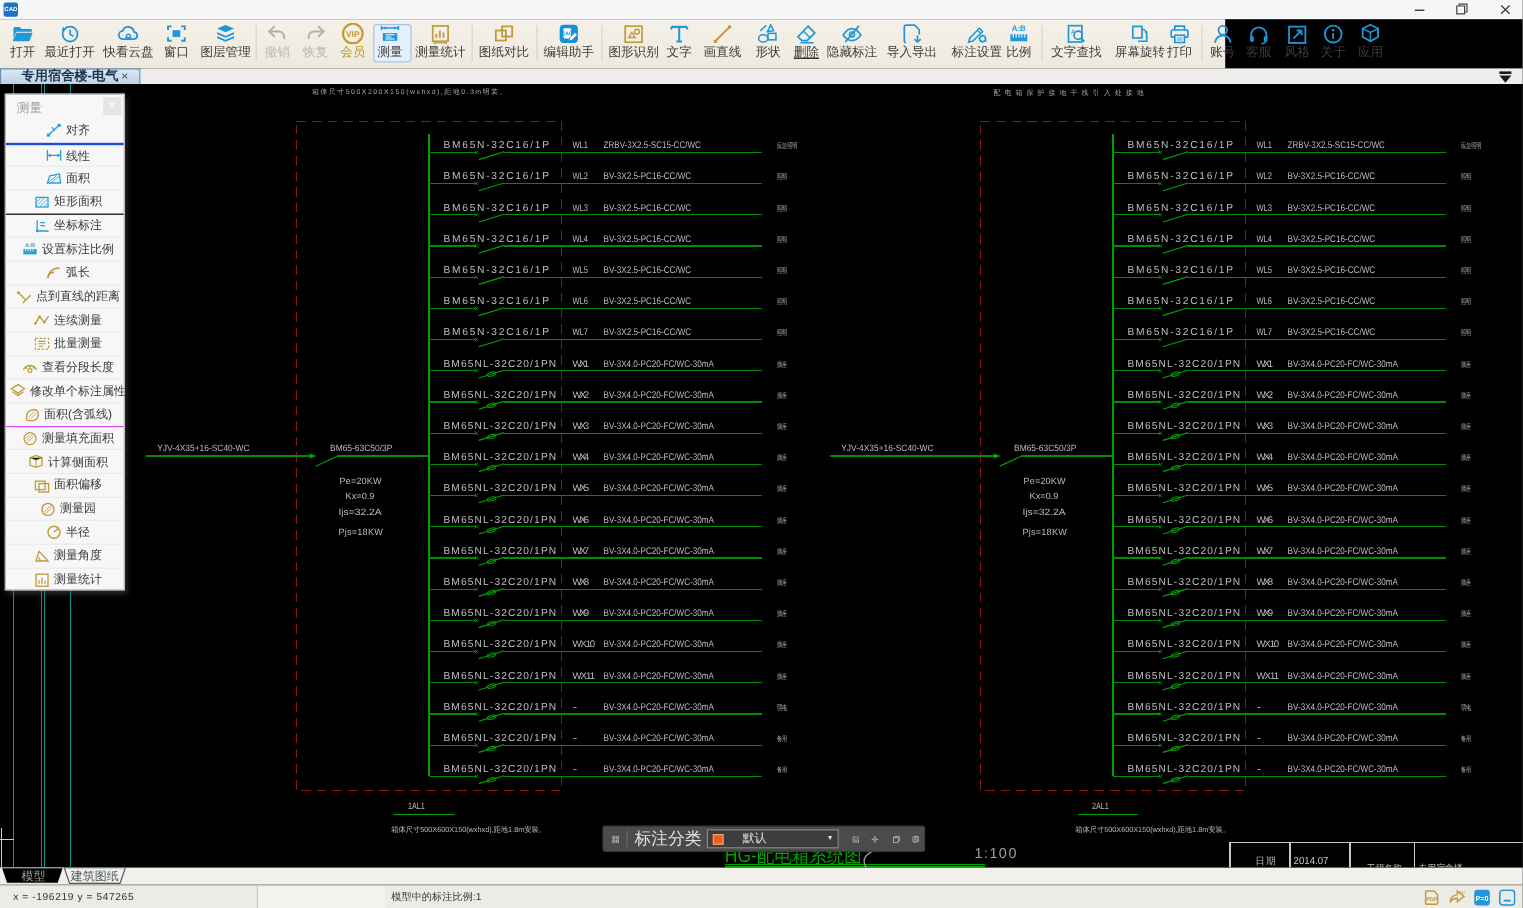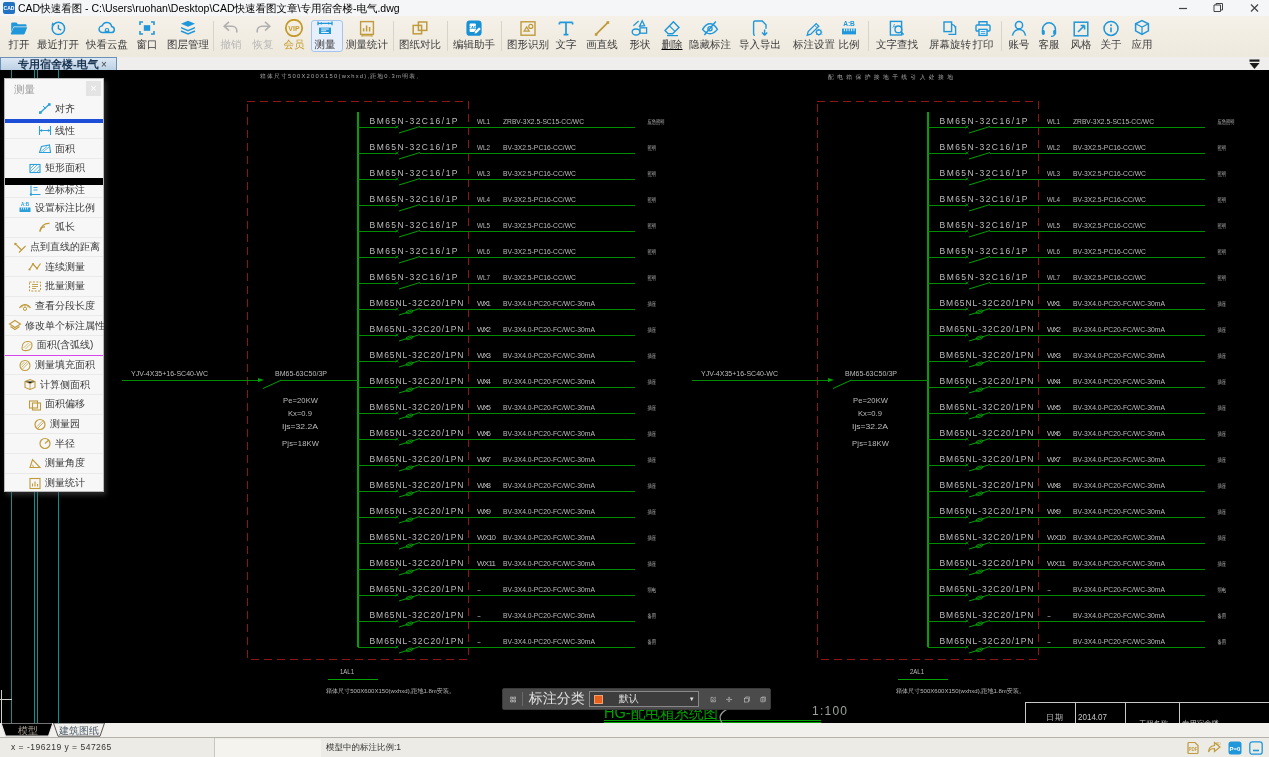--- a/index.html
+++ b/index.html
@@ -1,20 +1,20 @@
 <!DOCTYPE html>
 <html><head><meta charset="utf-8"><style>
 * { margin:0; padding:0; box-sizing:border-box; }
 html,body { width:1269px; height:757px; overflow:hidden; font-family:"Liberation Sans",sans-serif; }
 #page { position:relative; width:1269px; height:757px; background:#000; }
 #titlebar { position:absolute; left:0; top:0; width:1269px; height:16px; background:#f5f6f8; }
 #appico { position:absolute; left:3px; top:2px; width:12px; height:12px; background:#2272c3; border-radius:2px; color:#fff; font-size:5px; font-weight:bold; text-align:center; line-height:12px; }
 #ttext { position:absolute; left:18px; top:1px; font-size:10.5px; color:#000; line-height:15px; }
 .wbtn { position:absolute; top:0; width:30px; height:16px; color:#333; }
-#ribbon { position:absolute; left:0; top:16px; width:1269px; height:41px; background:linear-gradient(#f5f1e9,#eee9dd); }
+#ribbon { position:absolute; left:0; top:16px; width:1021px; height:41px; background:linear-gradient(#f5f1e9,#eee9dd); }
 .ritem { position:absolute; top:3px; width:52px; text-align:center; }
 .ric { height:18px; display:flex; align-items:flex-end; justify-content:center; }
 .ti { display:block; margin:0 auto; }
 .rlb { font-size:10.5px; line-height:12px; margin-top:1px; white-space:nowrap; }
 #tabbar { position:absolute; left:0; top:57px; width:1269px; height:13px; background:#efeeec; }
 #dtab { position:absolute; left:0; top:0; width:117px; height:13px; background:linear-gradient(#dce8f4,#bdd1e4); border:1px solid #6a92b8; border-bottom:none; }
 #dtab span.t { position:absolute; left:17px; top:0; font-size:11px; font-weight:bold; color:#1c3552; line-height:13px; }
 #dtab span.x { position:absolute; left:100px; top:0; font-size:10px; color:#444; line-height:13px; }
 #canvas { position:absolute; left:0; top:70px; width:1269px; height:653px; background:#000; overflow:hidden; }
 #cv { position:absolute; left:0; top:0; }
@@ -29,21 +29,20 @@
 #bcaret { position:absolute; right:3px; top:4px; color:#ddd; font-size:6px; }
 #ltabs { position:absolute; left:0; top:723px; width:1269px; height:14px; background:#f1f0ec; }
 #status { position:absolute; left:0; top:737px; width:1269px; height:20px; background:#ecebe5; border-top:1px solid #b5b2aa; }
 #status .s1 { position:absolute; left:11px; top:4px; font-size:8.5px; color:#333; letter-spacing:.5px; }
 #status .s2 { position:absolute; left:326px; top:4px; font-size:8.5px; color:#333; }
 </style></head>
 <body>
 <div id="page">
   <div id="titlebar">
     <div id="appico">CAD</div>
-    <div id="ttext">CAD快速看图 - C:\Users\ruohan\Desktop\CAD快速看图文章\专用宿舍楼-电气.dwg</div>
     <svg class="wbtn" style="left:1168px;" width="30" height="16">
         <path d="M11 8.5h8" stroke="#444" stroke-width="1.2"></path>
       </svg>
     <svg class="wbtn" style="left:1203px;" width="30" height="16">
         <path d="M11 5h6.5v6.5H11z M13 5V3.5h6.5V10H17.5" fill="none" stroke="#444" stroke-width="1"></path>
       </svg>
     <svg class="wbtn" style="left:1240px;" width="30" height="16">
         <path d="M11 4.5l7 7m0-7l-7 7" stroke="#444" stroke-width="1.2"></path>
       </svg>
   </div>
@@ -772,42 +771,42 @@
         </div>
 <div class="prow" style="">
           <svg width="14" height="13" viewBox="0 0 14 13" style="flex:0 0 auto;margin-right:3px;">
             <path d="M2.5 10.5L11 2.5" stroke="#2b9fd9" stroke-width="1.2"></path>
             <rect x="1" y="9.3" width="2.6" height="2.6" fill="#2b9fd9"></rect>
             <rect x="10" y="1.2" width="2.6" height="2.6" fill="#2b9fd9"></rect>
             <path d="M5 4l2.6 2.6" stroke="#2b9fd9" stroke-width="1"></path>
           </svg>
           <span>对齐</span>
         </div>
-        <div class="prow" style="border-top:4px solid #1d4ed8;">
+        <div class="prow" style="border-top:2px solid #1d4ed8;">
           <svg width="14" height="13" viewBox="0 0 14 13" style="flex:0 0 auto;margin-right:3px;">
             <path d="M1.5 2v9M12.5 2v9M1.5 6.5h11" stroke="#2b9fd9" stroke-width="1.1"></path>
             <path d="M1.5 6.5l2.6-1.5v3zM12.5 6.5l-2.6-1.5v3z" fill="#2b9fd9"></path>
           </svg>
           <span>线性</span>
         </div>
         <div class="prow" style="border-top:1px solid #eaeaea;">
           <svg width="14" height="13" viewBox="0 0 14 13" style="flex:0 0 auto;margin-right:3px;">
             <path d="M1.5 10.5l2-6 8-1.5 1 7.5z" fill="none" stroke="#2b9fd9" stroke-width="1.1"></path>
             <path d="M3 9.5l6-5M5 10l6-5" stroke="#2b9fd9" stroke-width=".7"></path>
           </svg>
           <span>面积</span>
         </div>
         <div class="prow" style="border-top:1px solid #eaeaea;">
           <svg width="14" height="13" viewBox="0 0 14 13" style="flex:0 0 auto;margin-right:3px;">
             <rect x="2" y="2.5" width="10" height="8" fill="none" stroke="#2b9fd9" stroke-width="1.1"></rect>
             <path d="M2.5 9.5l6.5-6.5M2.5 6.5l3.5-3.5M5.5 10l6-6M9 10l2.5-2.5" stroke="#2b9fd9" stroke-width=".7"></path>
           </svg>
           <span>矩形面积</span>
         </div>
-        <div class="prow" style="border-top:7px solid #000000;align-items:flex-end;">
+        <div class="prow" style="border-top:1px solid #000000;">
           <svg width="14" height="13" viewBox="0 0 14 13" style="flex:0 0 auto;margin-right:3px;">
             <path d="M3 1.5v9h9.5" fill="none" stroke="#2b9fd9" stroke-width="1.1"></path>
             <path d="M5.5 3.5h4M5.5 6h4" stroke="#2b9fd9" stroke-width=".9"></path>
             <circle cx="3" cy="10.5" r="1.2" fill="#2b9fd9"></circle>
           </svg>
           <span>坐标标注</span>
         </div>
         <div class="prow" style="border-top:1px solid #eaeaea;">
           <svg width="14" height="13" viewBox="0 0 14 13" style="flex:0 0 auto;margin-right:3px;">
             <text x="7" y="5" font-size="4.6" font-weight="bold" fill="#2b9fd9" text-anchor="middle" font-family="Liberation Sans,sans-serif">A:B</text>

